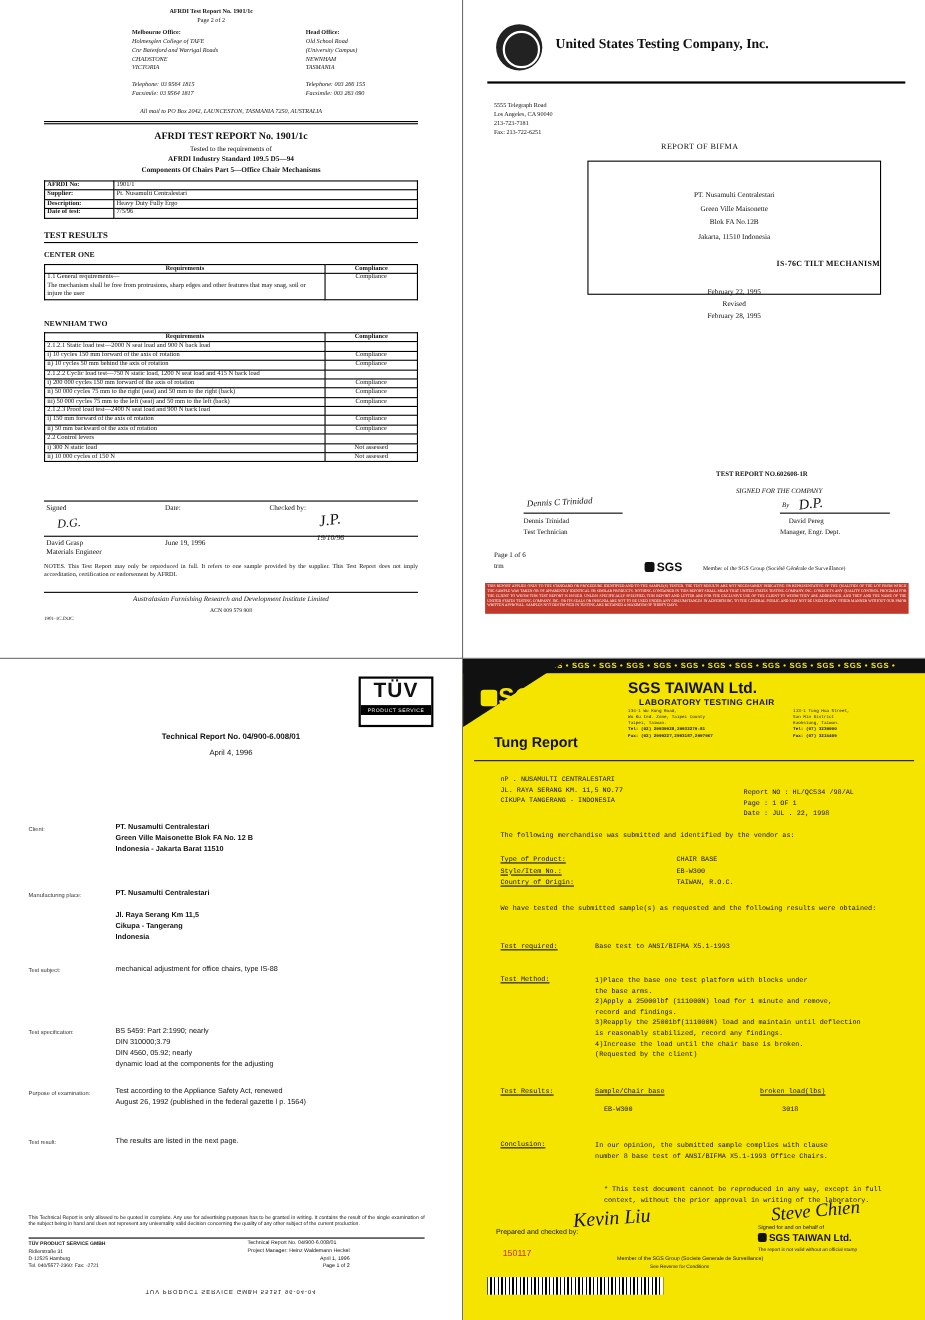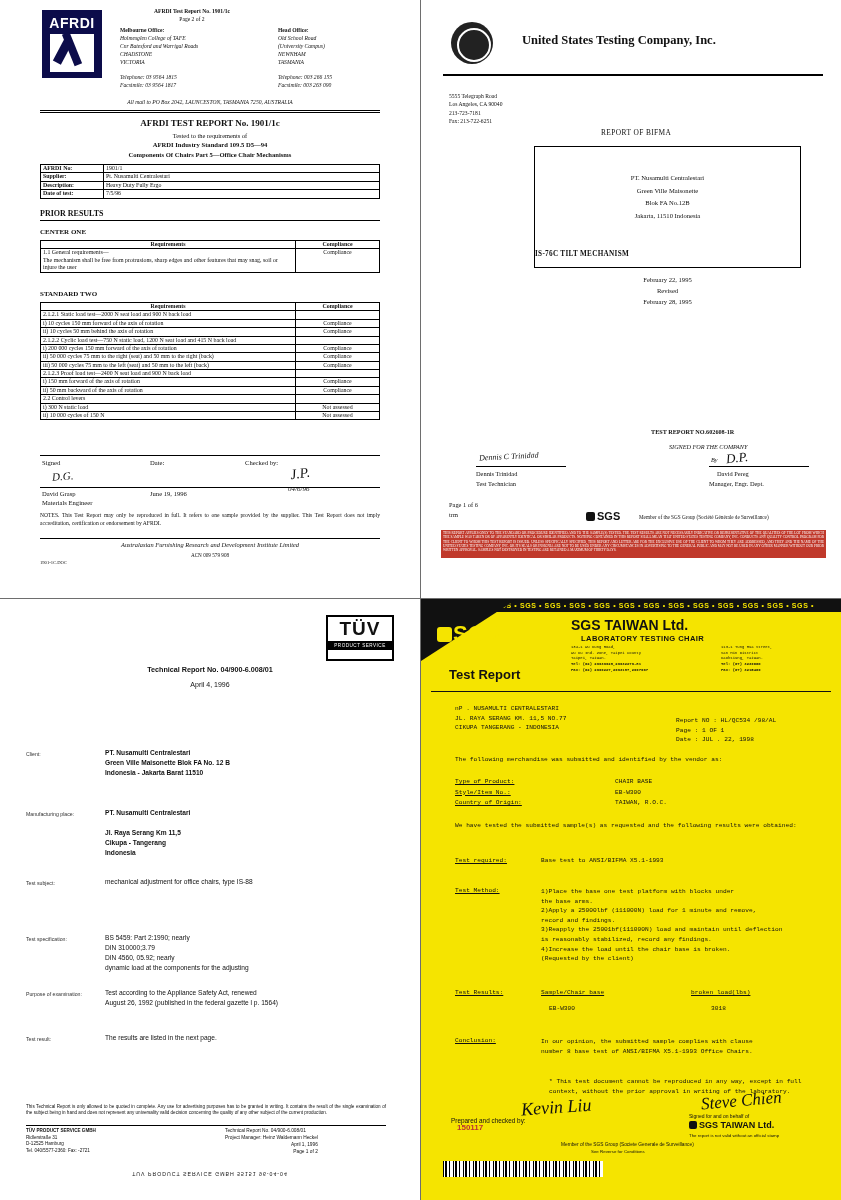--- a/index.html
+++ b/index.html
@@ -46,24 +46,20 @@
   .sgsy .corner{position:absolute;left:0;top:0;width:0;height:0;border-left:96px solid #111;border-bottom:62px solid transparent;}
   .band{position:absolute;left:0;top:0;width:100%;height:13px;background:#111;color:#f5e400;font-family:"Liberation Sans",sans-serif;font-weight:bold;font-size:7px;letter-spacing:.6px;white-space:nowrap;overflow:hidden;line-height:13px;}
   .ul{text-decoration:underline;}
   .barcode{position:absolute;height:16px;background:repeating-linear-gradient(90deg,#000 0 1px,#fff 1px 2px,#000 2px 4px,#fff 4px 6px,#000 6px 7px,#fff 7px 10px);}
 </style>
 </head>
 <body>
 
 <div class="sheet" id="q-tl">
   <div class="afrdi-page">
-    <div class="afrdi-logo">
-      <div class="txt">AFRDI</div>
-        <div class="tick"></div>
-    </div>
 
     <div style="position:absolute;left:132px;top:8px;width:120px;text-align:center;font-size:5.6px;font-weight:bold;">AFRDI Test Report No. 1901/1c</div>
     <div style="position:absolute;left:132px;top:16px;width:120px;text-align:center;font-size:5.6px;">Page 2 of 2</div>
 
     <div class="hdr-col" style="left:120px;top:26px;width:120px;">
       <div class="bld">Melbourne Office:</div>
       <div>Holmesglen College of TAFE</div>
       <div>Cnr Batesford and Warrigal Roads</div>
       <div>CHADSTONE</div>
       <div>VICTORIA</div>
@@ -104,39 +100,39 @@
             <td style="font-weight:bold;">Description:</td>
             <td>Heavy Duty Fully Ergo</td>
           </tr>
       <tr>
             <td style="font-weight:bold;">Date of test:</td>
             <td>7/5/96</td>
           </tr>
     </tbody>
       </table>
 
-    <div style="position:absolute;left:40px;top:209px;font-weight:bold;font-size:8px;">PRIOR RESULTS</div>
+    <div style="position:absolute;left:40px;top:209px;font-weight:bold;font-size:8px;">TEST RESULTS</div>
     <div class="rule" style="left:40px;top:220px;width:340px;"></div>
 
     <div style="position:absolute;left:40px;top:228px;font-weight:bold;font-size:7px;">CENTER ONE</div>
     <table class="afrdi" style="left:40px;top:240px;width:340px;">
       <tbody>
           <tr>
             <th style="width:250px;">Requirements</th>
             <th>Compliance</th>
           </tr>
       <tr>
             <td style="height:22px;white-space:pre-line;">1.1  General requirements—
 The mechanism shall be free from protrusions, sharp edges and other features that may snag, soil or injure the user</td>
             <td class="ctr">Compliance</td>
           </tr>
     </tbody>
       </table>
 
-    <div style="position:absolute;left:40px;top:290px;font-weight:bold;font-size:7px;">STANDARD TWO</div>
+    <div style="position:absolute;left:40px;top:290px;font-weight:bold;font-size:7px;">NEWNHAM TWO</div>
     <table class="afrdi" style="left:40px;top:302px;width:340px;">
       <tbody>
           <tr>
             <th style="width:250px;">Requirements</th>
             <th>Compliance</th>
           </tr>
       <tr>
             <td>2.1.2.1  Static load test—2000 N seat load and 900 N back load</td>
             <td class="ctr"></td>
           </tr>
@@ -190,58 +186,58 @@
           </tr>
     </tbody>
       </table>
 
     <div class="rule" style="left:40px;top:455px;width:340px;"></div>
     <div style="position:absolute;left:42px;top:459px;font-size:6.6px;">Signed</div>
     <div style="position:absolute;left:150px;top:459px;font-size:6.6px;">Date:</div>
     <div style="position:absolute;left:245px;top:459px;font-size:6.6px;">Checked by:</div>
     <div style="position:absolute;left:52px;top:470px;font-size:11px;font-style:italic;transform:rotate(-4deg);">D.G.</div>
     <div style="position:absolute;left:290px;top:466px;font-size:14px;font-style:italic;transform:rotate(-8deg);">J.P.</div>
-    <div style="position:absolute;left:288px;top:485px;font-size:7px;font-style:italic;">04/6/96</div>
+    <div style="position:absolute;left:288px;top:485px;font-size:7px;font-style:italic;">19/10/96</div>
     <div class="rule" style="left:40px;top:487px;width:340px;"></div>
     <div style="position:absolute;left:42px;top:490px;font-size:6.6px;">David Grasp</div>
     <div style="position:absolute;left:42px;top:499px;font-size:6.6px;">Materials Engineer</div>
     <div style="position:absolute;left:150px;top:490px;font-size:6.6px;">June 19, 1996</div>
 
     <div style="position:absolute;left:40px;top:512px;width:340px;font-size:5.6px;line-height:1.35;text-align:justify;">NOTES.  This Test Report may only be reproduced in full.  It refers to one sample provided by the supplier.  This Test Report does not imply accreditation, certification or endorsement by AFRDI.</div>
 
     <div class="rule" style="left:40px;top:538px;width:340px;"></div>
     <div style="position:absolute;left:40px;top:541px;width:340px;text-align:center;font-size:6.4px;font-style:italic;">Australasian Furnishing Research and Development Institute Limited</div>
     <div style="position:absolute;left:40px;top:552px;width:340px;text-align:center;font-size:5.2px;">ACN 009 579 908</div>
     <div style="position:absolute;left:40px;top:560px;font-size:4.6px;">1901-1C.DOC</div>
   </div>
 </div>
 
 <div class="sheet" id="q-tr">
   <div class="ustc">
     <div class="ustc-seal"></div>
-    <div style="position:absolute;left:101px;top:33px;font-family:'Liberation Serif',serif;font-weight:bold;font-size:12.5px;">United States Testing Company, Inc.</div>
+    <div style="position:absolute;left:84px;top:33px;font-family:'Liberation Serif',serif;font-weight:bold;font-size:12.5px;">United States Testing Company, Inc.</div>
     <div class="rule" style="left:22px;top:74px;width:380px;height:2px;"></div>
 
     <div style="position:absolute;left:28px;top:92px;font-size:5.6px;line-height:1.5;">
       <div>5555 Telegraph Road</div>
       <div>Los Angeles, CA 90040</div>
       <div>213-723-7181</div>
       <div>Fax:  213-722-6251</div>
     </div>
 
     <div style="position:absolute;left:180px;top:128px;font-size:7.4px;letter-spacing:.4px;">REPORT OF BIFMA</div>
 
     <div class="box-inner" style="left:113px;top:146px;width:265px;height:120px;">
       <div style="text-align:center;margin-top:25px;font-size:6.6px;line-height:1.9;">
         <div>PT. Nusamulti Centralestari</div>
         <div>Green Ville Maisonette</div>
         <div>Blok FA No.12B</div>
         <div>Jakarta, 11510 Indonesia</div>
       </div>
-      <div style="text-align:left;margin-top:28px;font-size:7.2px;font-weight:bold;letter-spacing:.3px;">IS-76C TILT MECHANISM</div>
+      <div style="text-align:right;margin-top:14px;font-size:7.2px;font-weight:bold;letter-spacing:.3px;">IS-76C TILT MECHANISM</div>
       <div style="text-align:center;margin-top:16px;font-size:6.6px;line-height:1.7;">
         <div>February 22, 1995</div>
         <div>Revised</div>
         <div>February 28, 1995</div>
       </div>
     </div>
 
     <div style="position:absolute;left:230px;top:428px;font-size:6.2px;font-weight:bold;">
       <span>TEST REPORT NO.</span><span>602608-1R</span>
     </div>
@@ -348,21 +344,21 @@
         <div style="font-weight:bold;">Fax: (02) 2999227,2993187,2997967</div>
     </div>
     <div style="position:absolute;left:300px;top:46px;font-size:3.9px;line-height:1.45;">
       <div>113-1 Tung Hua Street,</div>
         <div>San Min District</div>
         <div>Kaohsiung, Taiwan.</div>
       <div style="font-weight:bold;">Tel: (07) 3239000</div>
         <div style="font-weight:bold;">Fax: (07) 3215409</div>
     </div>
 
-    <div style="position:absolute;left:28px;top:68px;font-family:'Liberation Sans',sans-serif;font-weight:bold;font-size:13px;">Test Report</div>
+    <div style="position:absolute;left:28px;top:68px;font-family:'Liberation Sans',sans-serif;font-weight:bold;font-size:13px;">Tung Report</div>
 
     <div class="rule" style="left:10px;top:92px;width:400px;background:#111;"></div>
 
     <div style="position:absolute;left:34px;top:105px;line-height:1.55;">
       <div>nP . NUSAMULTI CENTRALESTARI</div>
       <div>JL. RAYA SERANG KM. 11,5 NO.77</div>
       <div>CIKUPA TANGERANG - INDONESIA</div>
     </div>
 
     <div style="position:absolute;left:255px;top:117px;line-height:1.55;">
@@ -402,21 +398,21 @@
 
     <div style="position:absolute;left:34px;top:438px;"><span class="ul">Conclusion:</span></div>
     <div style="position:absolute;left:120px;top:438px;width:285px;white-space:pre-line;line-height:1.6;">In our opinion, the submitted sample complies with clause
 number 8 base test of ANSI/BIFMA X5.1-1993 Office Chairs.</div>
 
     <div style="position:absolute;left:128px;top:478px;width:280px;white-space:pre-line;line-height:1.6;">* This test document cannot be reproduced in any way, except in full
    context, without the prior approval in writing of the laboratory.</div>
 
     <div style="position:absolute;left:100px;top:498px;font-size:18px;font-style:italic;font-family:'Liberation Serif',serif;transform:rotate(-4deg);">Kevin Liu</div>
     <div style="position:absolute;left:30px;top:518px;font-family:'Liberation Sans',sans-serif;font-size:6.4px;">Prepared and checked by:</div>
-    <div style="position:absolute;left:36px;top:524px;font-family:'Liberation Sans',sans-serif;font-weight:bold;font-size:8px;color:#b33;">150117</div>
+    <div style="position:absolute;left:36px;top:536px;font-family:'Liberation Sans',sans-serif;font-weight:normal;font-size:8px;color:#b33;">150117</div>
 
     <div style="position:absolute;left:280px;top:492px;font-size:17px;font-style:italic;font-family:'Liberation Serif',serif;transform:rotate(-5deg);">Steve Chien</div>
     <div style="position:absolute;left:268px;top:514px;font-family:'Liberation Sans',sans-serif;font-size:5px;">Signed for and on behalf of</div>
     <div style="position:absolute;left:268px;top:521px;font-family:'Liberation Sans',sans-serif;font-weight:bold;font-size:9px;">
       <span style="display:inline-block;width:8px;height:8px;background:#111;border-radius:2px;vertical-align:-1px;margin-right:2px;"></span><span>SGS TAIWAN Ltd.</span>
     </div>
     <div style="position:absolute;left:268px;top:534px;font-family:'Liberation Sans',sans-serif;font-size:4.4px;">The report is not valid without an official stamp</div>
     <div style="position:absolute;left:140px;top:543px;font-family:'Liberation Sans',sans-serif;font-size:4.8px;">Member of the SGS Group (Societe Generale de Surveillance)</div>
     <div style="position:absolute;left:170px;top:550px;font-family:'Liberation Sans',sans-serif;font-size:4.4px;">See Reverse for Conditions</div>
 

